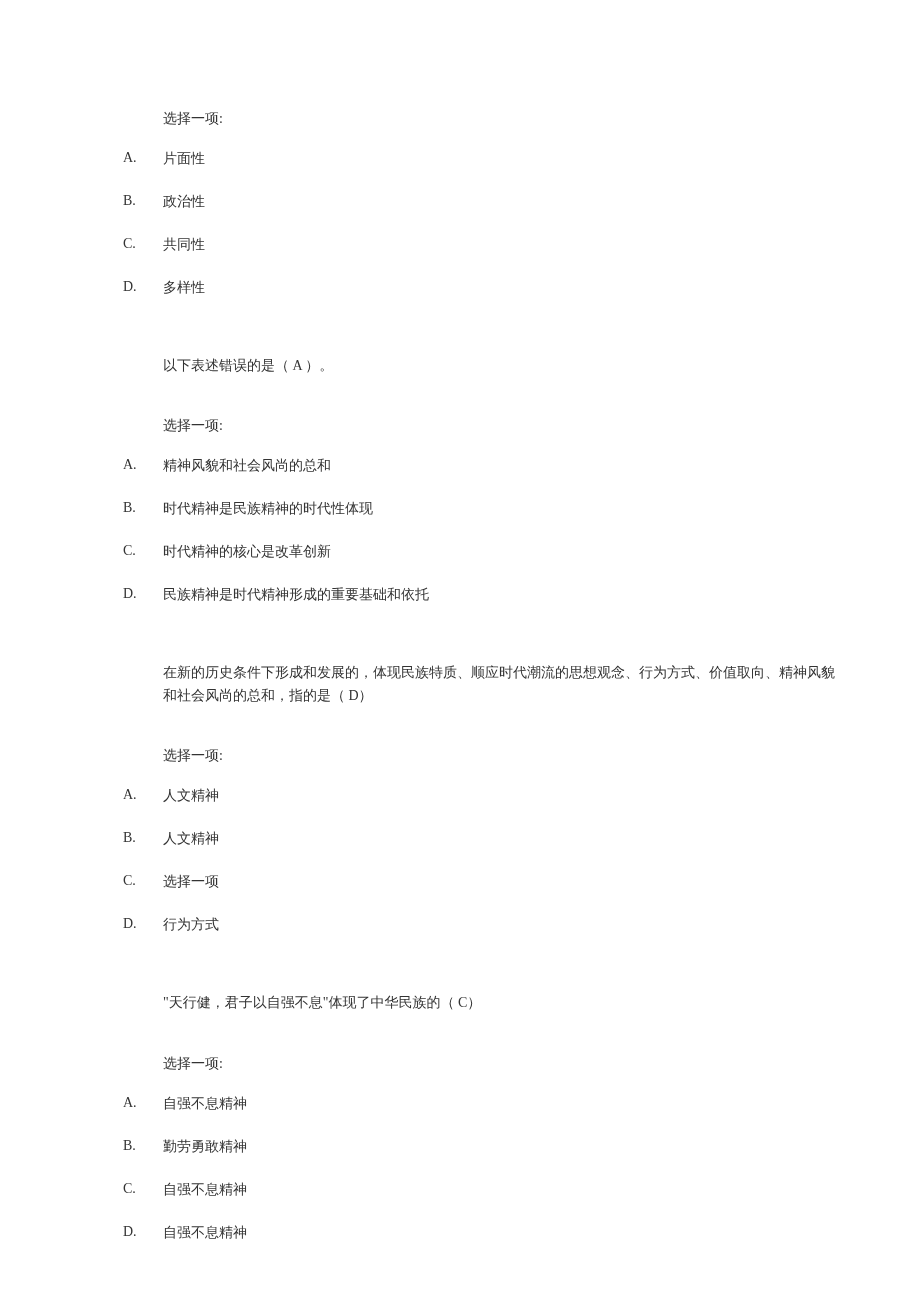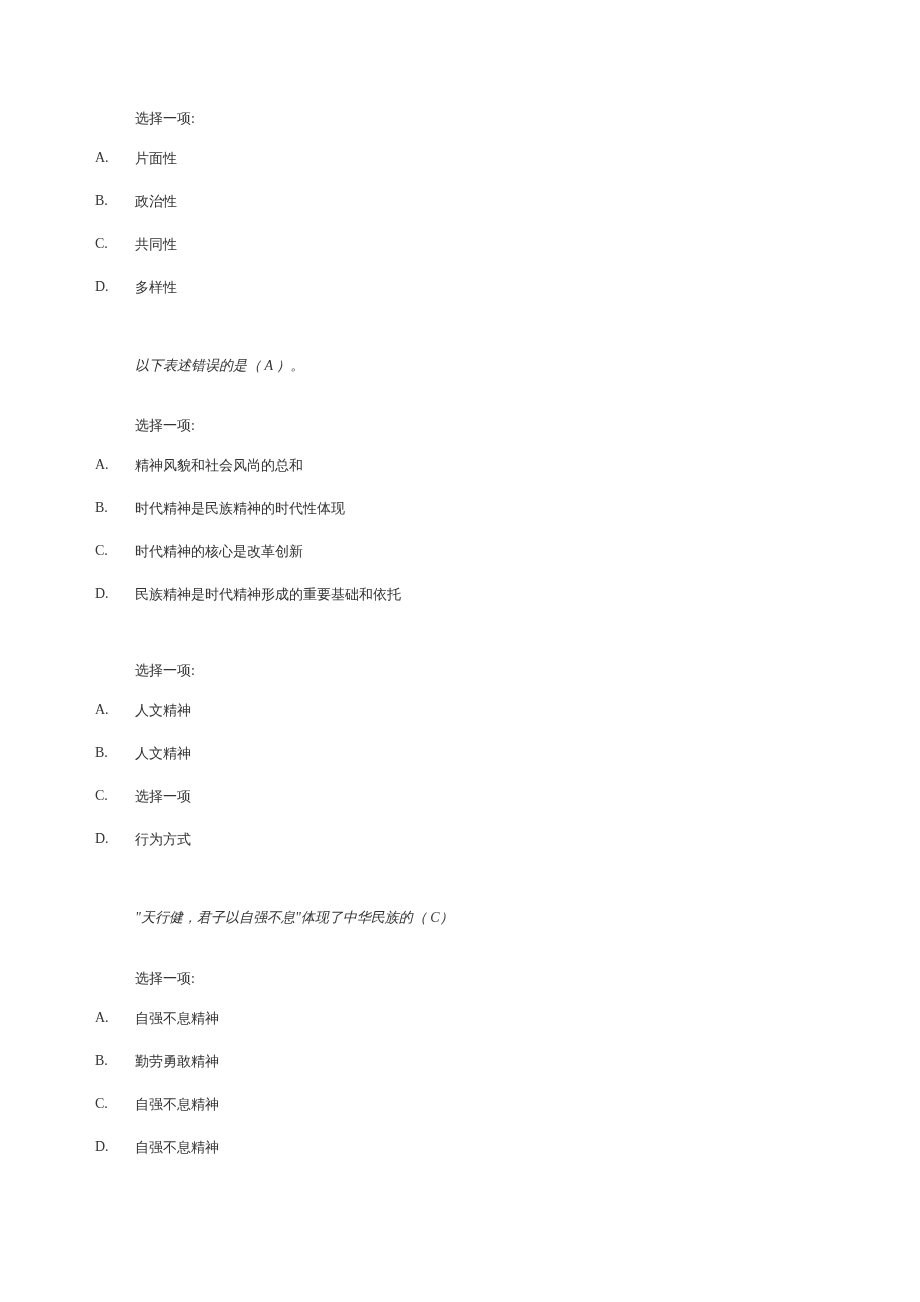--- a/index.html
+++ b/index.html
@@ -13,26 +13,26 @@
       background: #ffffff;
       font-family: "SimSun", "Microsoft YaHei", serif;
       font-size: 14px;
       color: #333333;
       padding-top: 110px;
       padding-left: 95px;
       padding-right: 80px;
     }
     .question-block {
       margin-bottom: 58px;
+      margin-left: 28px;
     }
     .question-text {
       margin-left: 40px;
       margin-bottom: 40px;
       line-height: 1.6;
-      font-style: italic;
     }
     .select-prompt {
       margin-left: 40px;
       margin-bottom: 22px;
     }
     .option {
       display: flex;
       margin-bottom: 25px;
     }
     .option-label {
@@ -84,20 +84,21 @@
     <span class="option-label">C.</span>
     <span class="option-text">时代精神的核心是改革创新</span>
   </div>
   <div class="option last-option">
     <span class="option-label">D.</span>
     <span class="option-text">民族精神是时代精神形成的重要基础和依托</span>
   </div>
 </div>
 
 <div class="question-block">
+  <div class="question-text">在新的历史条件下形成和发展的，体现民族特质、顺应时代潮流的思想观念、行为方式、价值取向、精神风貌和社会风尚的总和，指的是（   D）</div>
   <div class="select-prompt">选择一项:</div>
   <div class="option">
     <span class="option-label">A.</span>
     <span class="option-text">人文精神</span>
   </div>
   <div class="option">
     <span class="option-label">B.</span>
     <span class="option-text">人文精神</span>
   </div>
   <div class="option">

